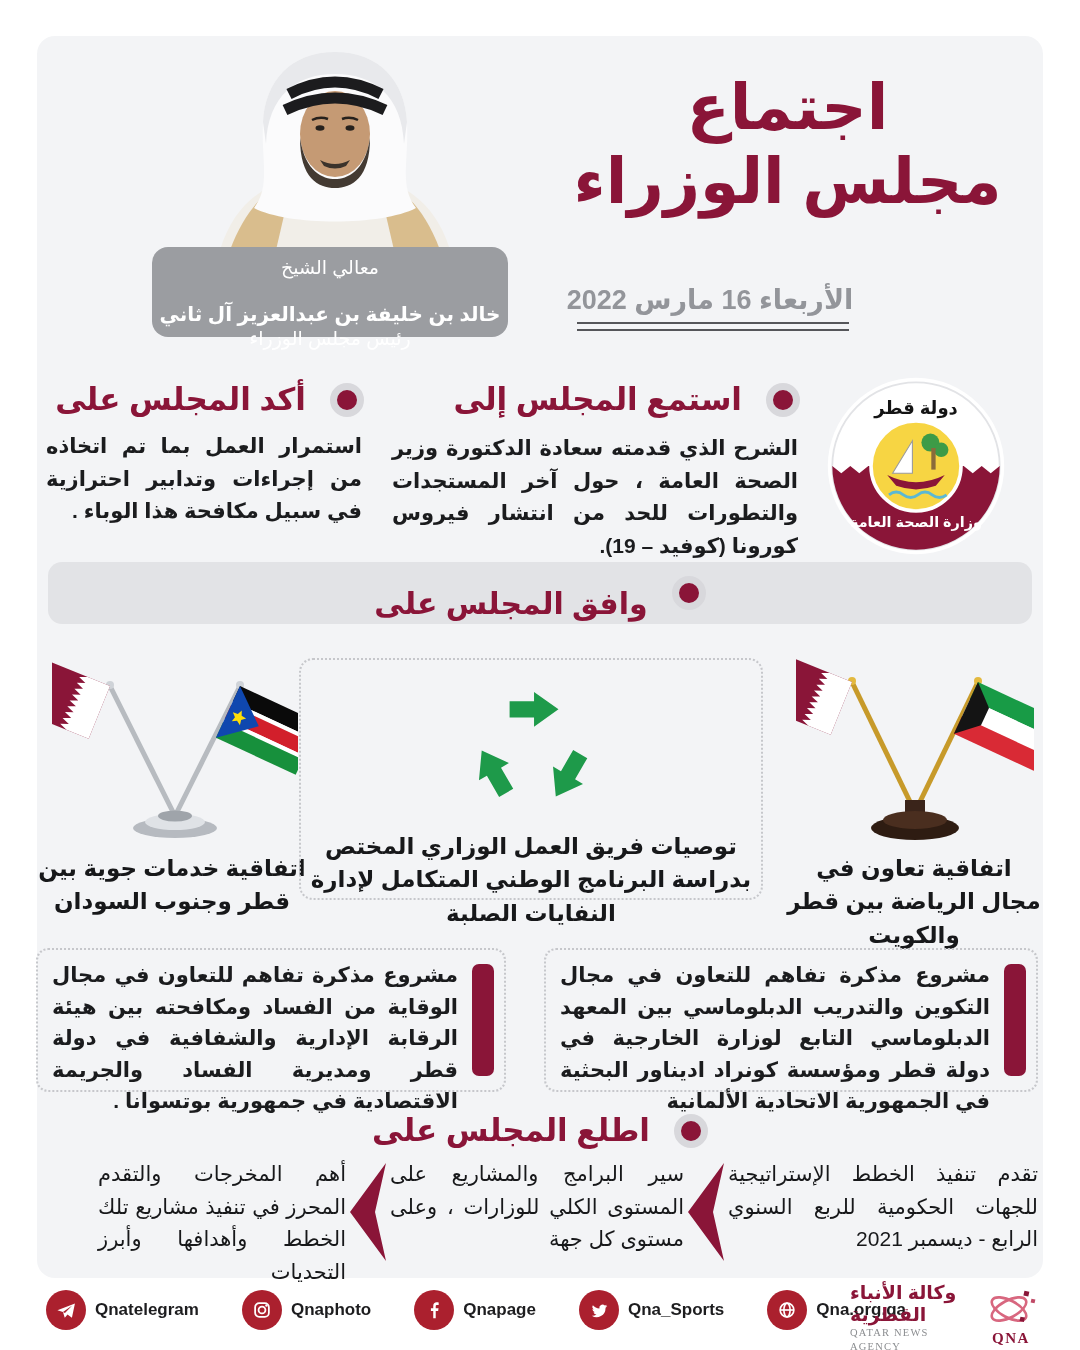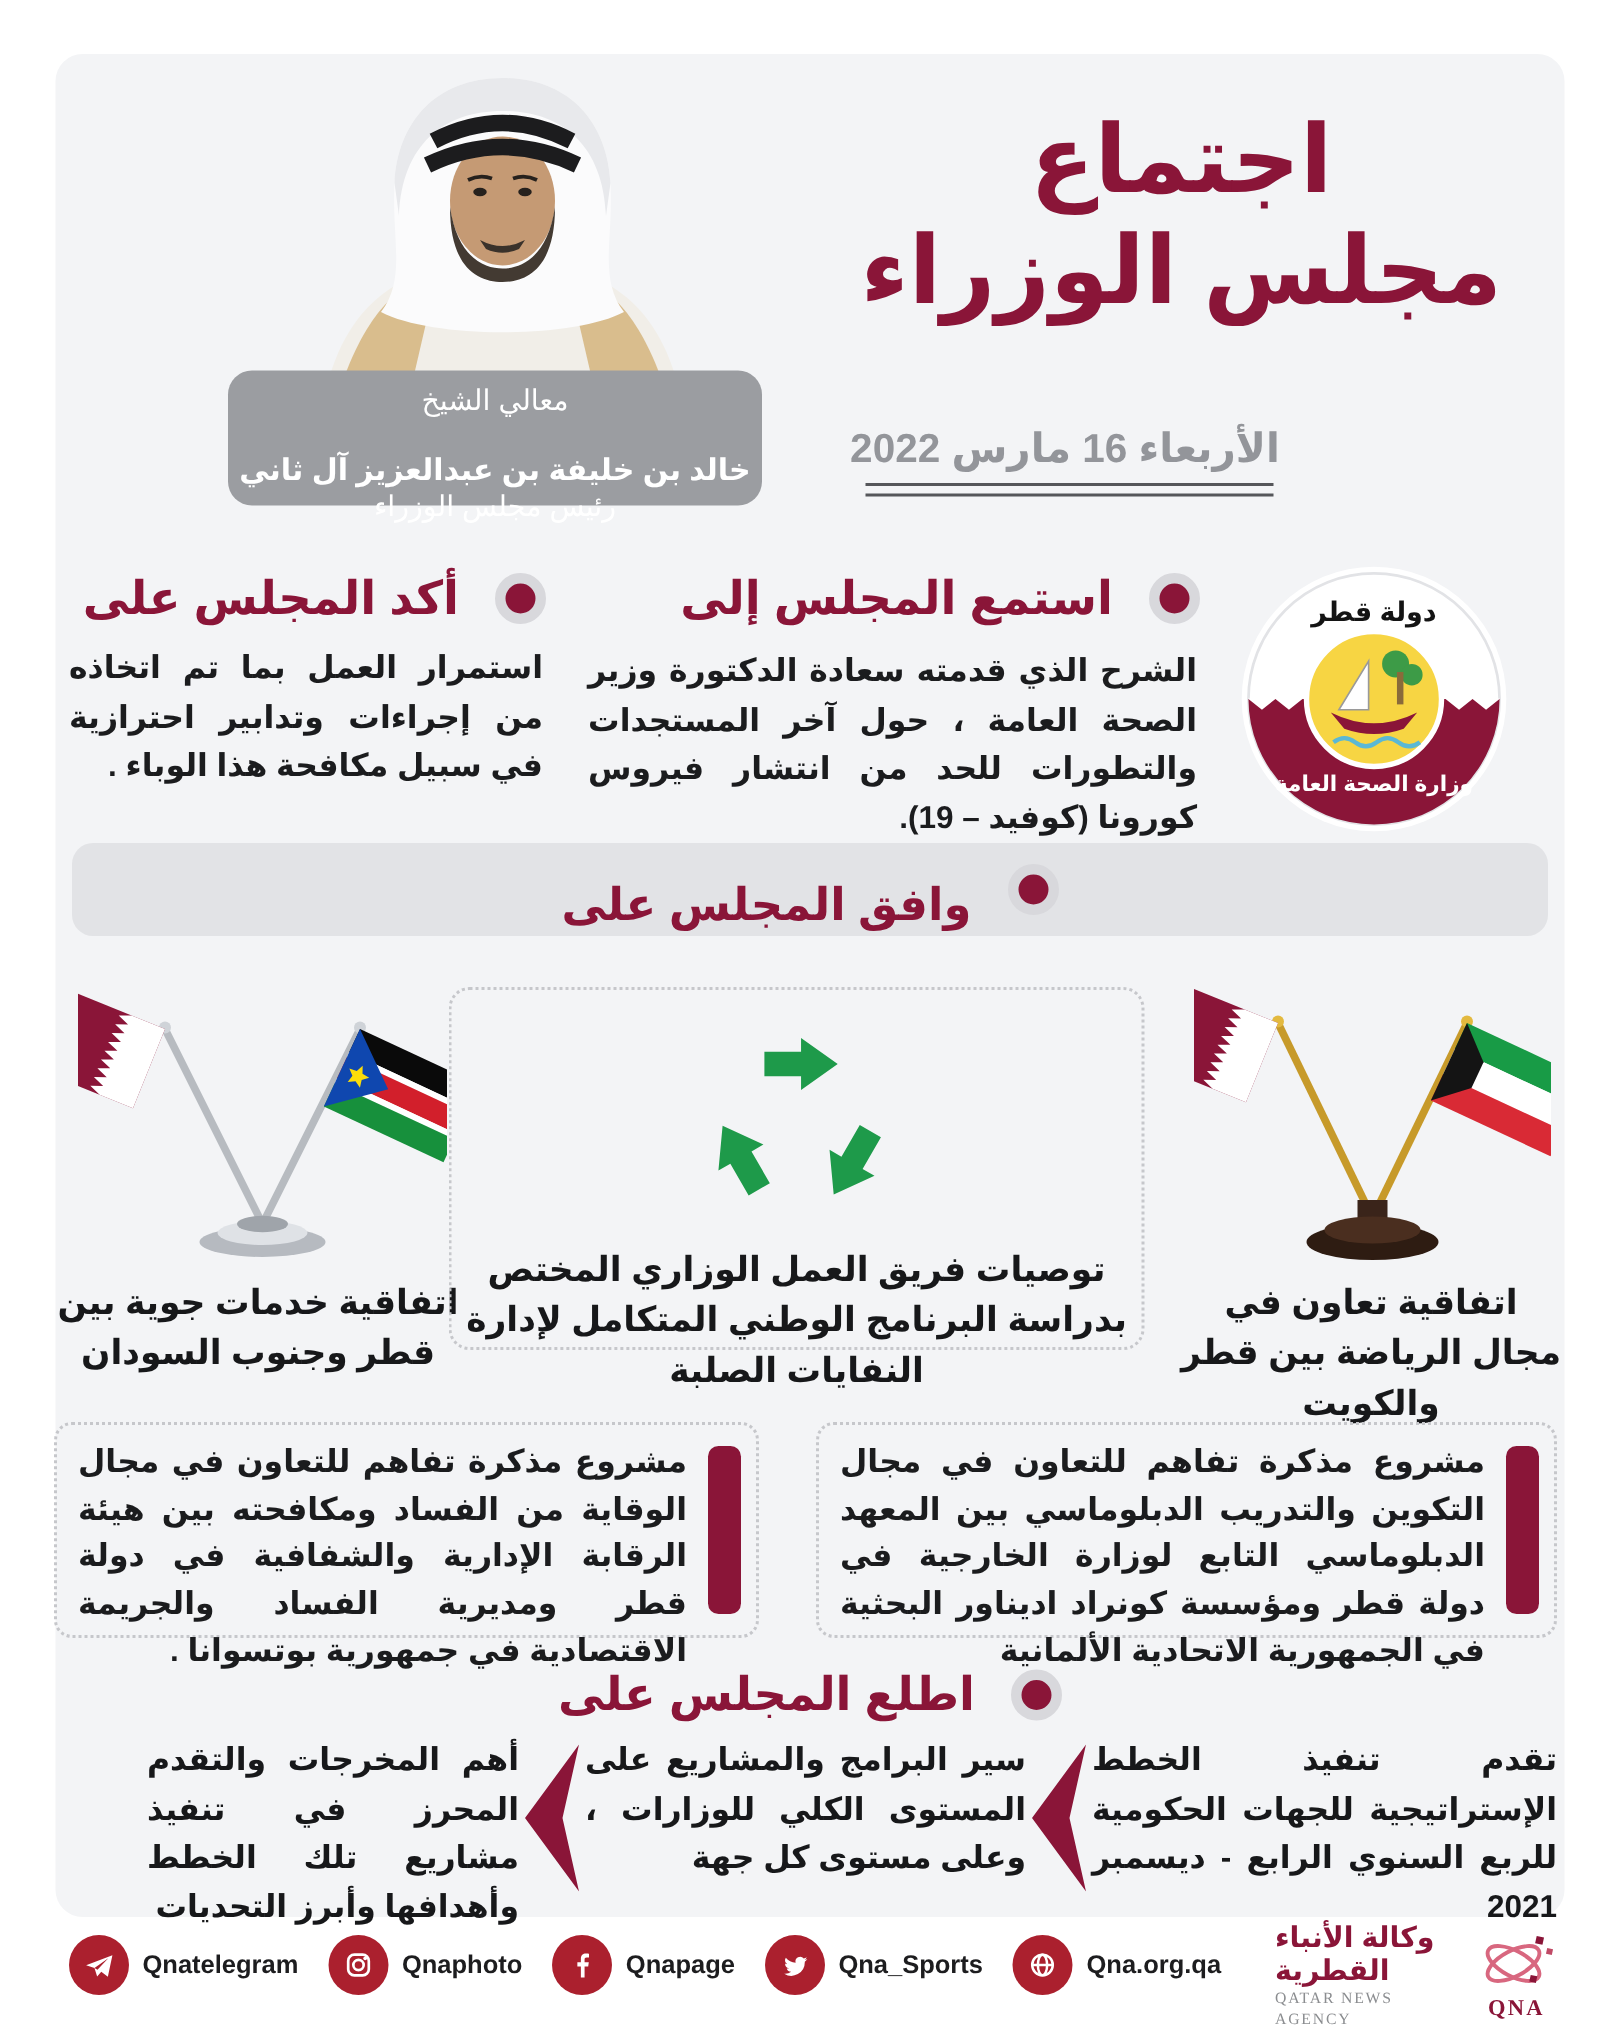--- a/index.html
+++ b/index.html
@@ -41,25 +41,25 @@
                 line-height:1.45;color:#17181a;}
 
   
   .memo{position:absolute;border:2px dotted #c6c7cb;border-radius:12px;box-sizing:border-box;}
   .memo .vbar{position:absolute;right:10px;top:14px;bottom:14px;width:22px;background:#8a1538;border-radius:7px;}
   .memo .txt{position:absolute;right:46px;left:14px;top:9px;direction:rtl;text-align:justify;text-align-last:right;
              font-size:21px;font-weight:600;line-height:1.5;color:#1b1c1e;}
 
   
   .rev{position:absolute;top:1158px;direction:rtl;text-align:justify;text-align-last:right;
-       font-size:21px;font-weight:700;line-height:1.55;color:#17181a;}
+       font-size:21px;font-weight:400;line-height:1.55;color:#17181a;}
   .chev{position:absolute;top:1163px;width:36px;height:98px;}
 
   
-  .social{position:absolute;left:46px;top:1288px;height:44px;display:flex;align-items:center;}
+  .social{position:absolute;left:46px;top:1288px;height:44px;display:flex;align-items:center;gap:23px;}
   .slink{display:flex;align-items:center;margin-right:20px;cursor:pointer;}
   .sicon{width:40px;height:40px;border-radius:50%;background:#ab202e;display:flex;align-items:center;
          justify-content:center;margin-right:9px;flex:0 0 auto;}
   .slabel{font-size:17px;font-weight:700;color:#1d1d1f;white-space:nowrap;}
   .qna{position:absolute;left:850px;top:1286px;width:192px;height:64px;display:flex;align-items:center;justify-content:flex-end;}
   .qna-text{text-align:left;margin-right:6px;}
   .qna-ar{font-size:19px;font-weight:800;color:#8a1538;direction:rtl;line-height:22px;}
   .qna-en{font-size:10.5px;color:#8b8d90;letter-spacing:1.2px;line-height:14px;font-family:"Liberation Serif",serif;}
   .qna-mark{width:62px;height:62px;flex:0 0 auto;}
 </style>

